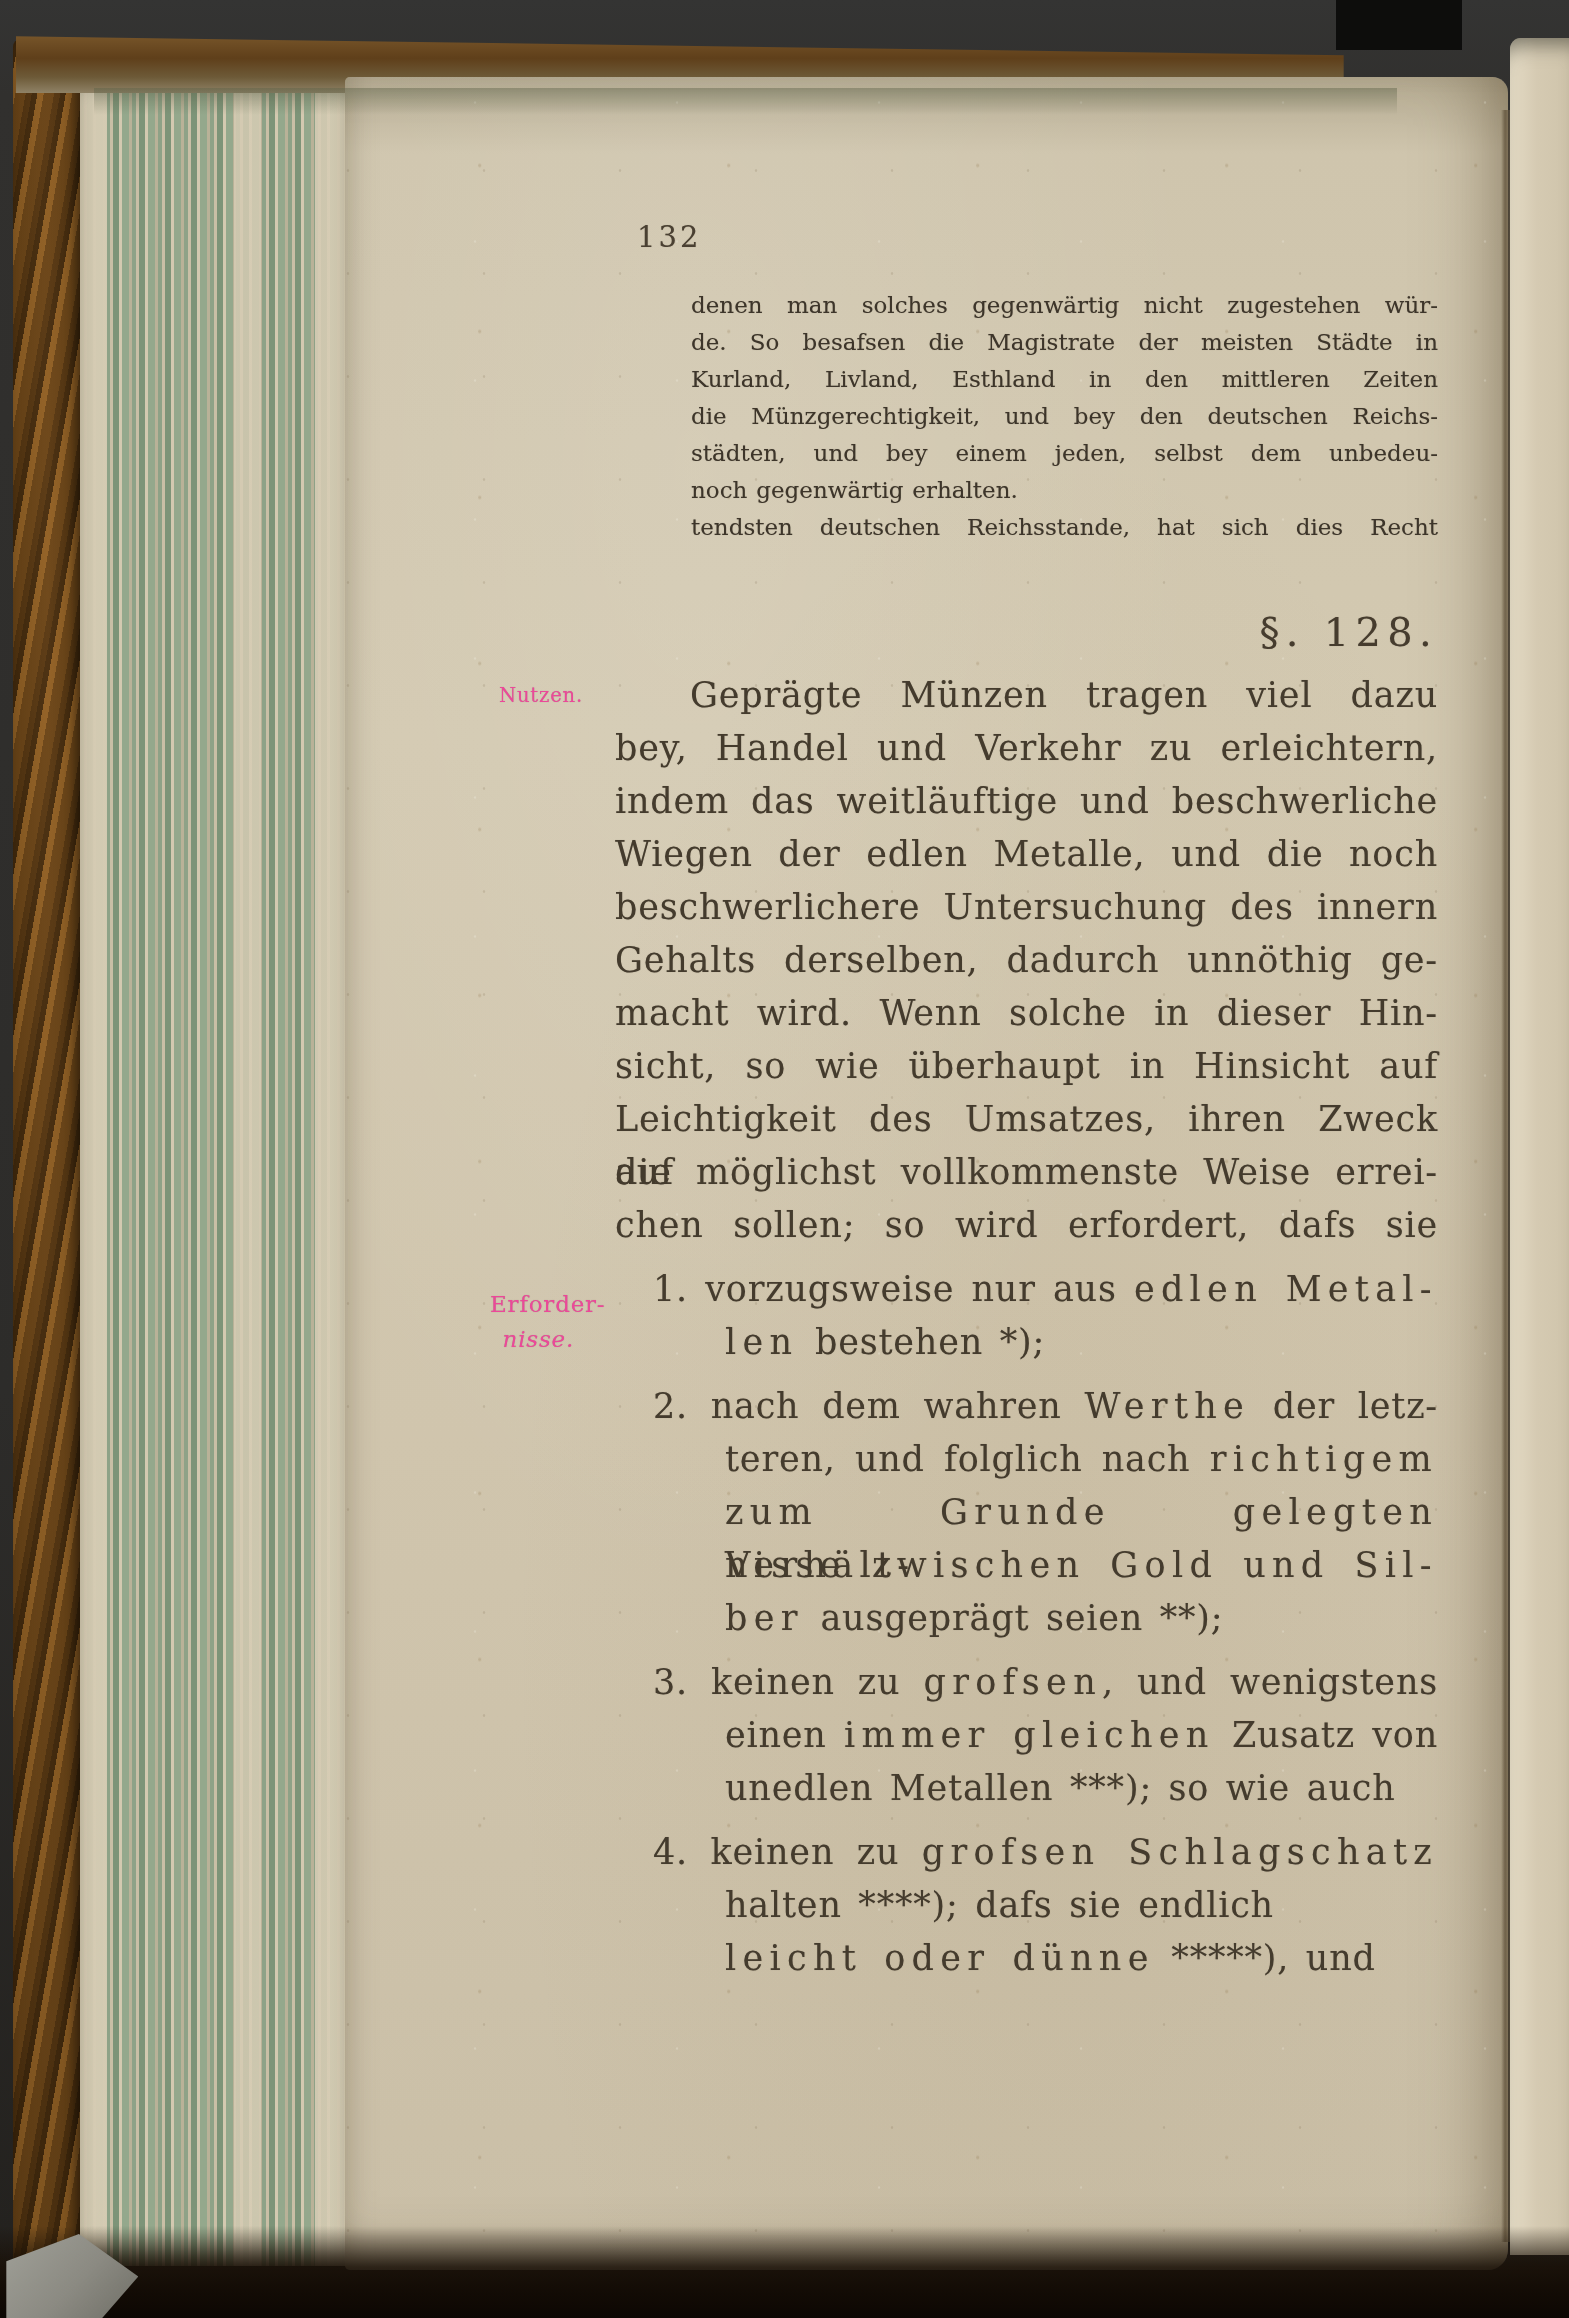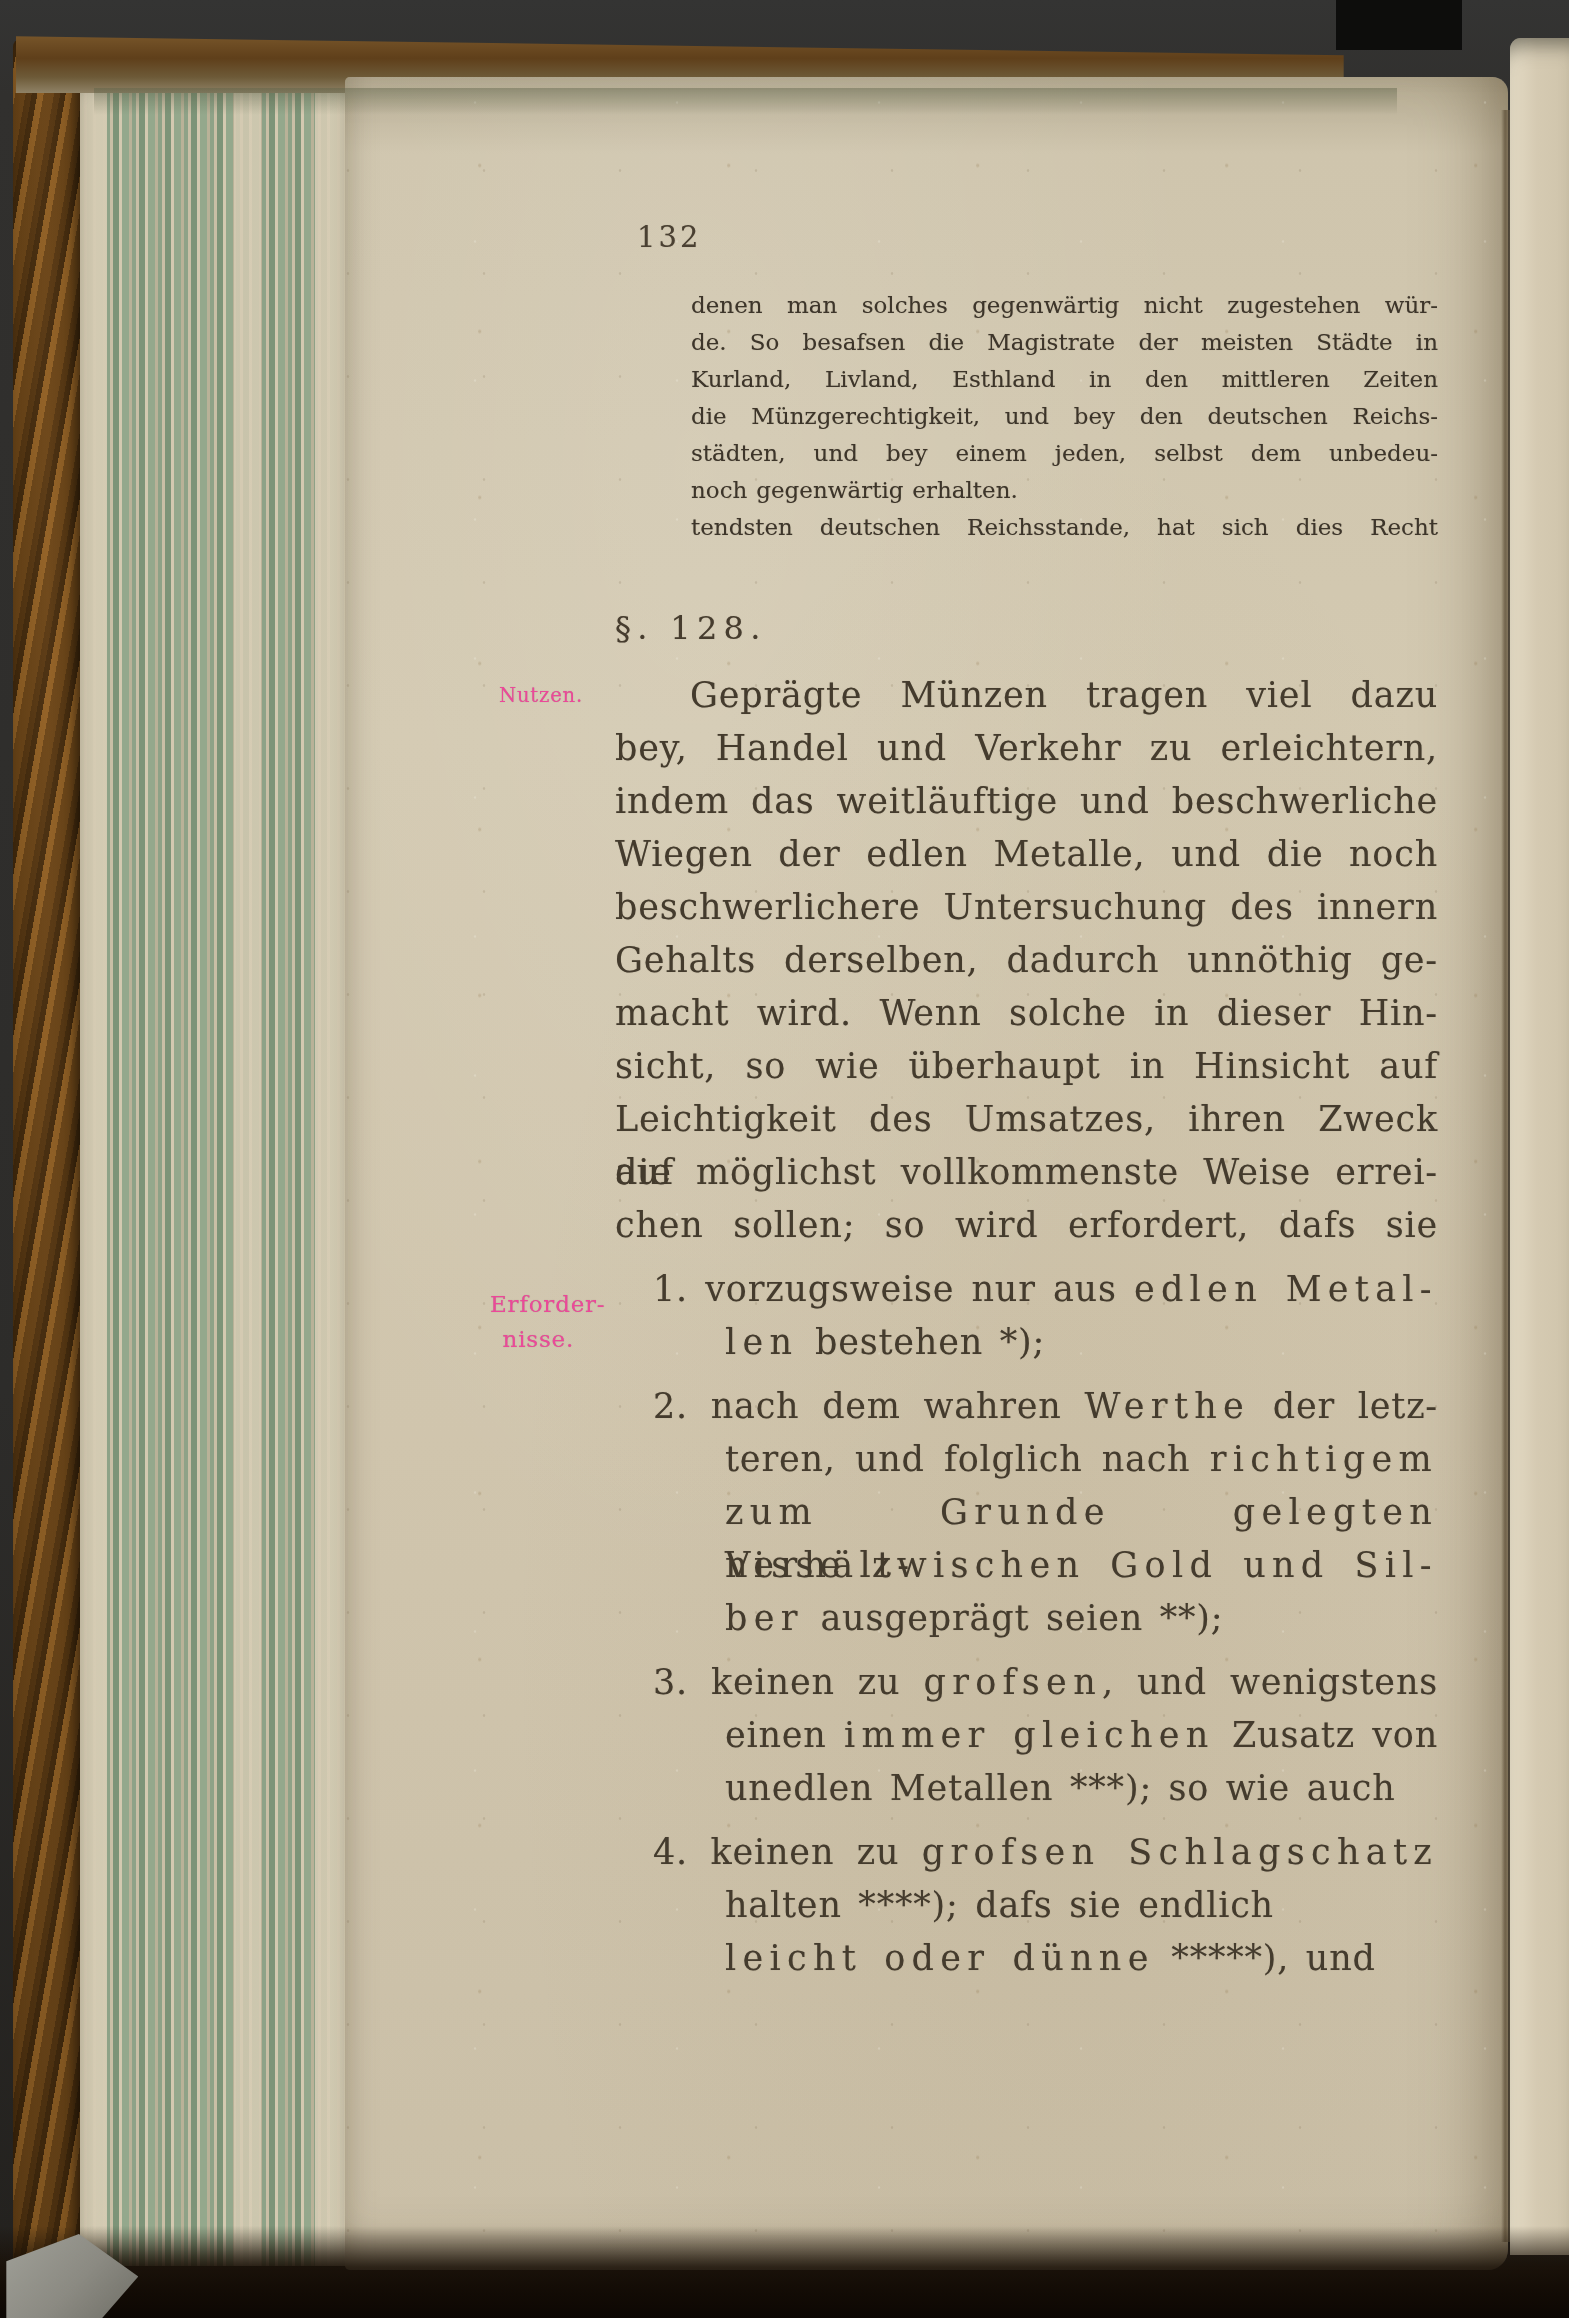--- a/index.html
+++ b/index.html
@@ -79,26 +79,26 @@
     background:linear-gradient(180deg, rgba(24,15,6,0) 0, rgba(24,15,6,.85) 41px, #120b05 68px, #0c0703 100%);}
   .gray-slip{position:absolute;left:6.3px;top:2234px;width:132px;height:85px;z-index:6;
     background:linear-gradient(135deg,#a0a098 0%,#8b8a82 55%,#6f6e66 100%);
     clip-path:polygon(0 32%, 55% 0, 100% 50%, 72% 100%, 0 100%);}
   
   .text-layer{position:absolute;inset:0;z-index:7;color:#443a2c;padding-left:45px;}
   .pagenum{position:absolute;left:637px;top:220px;font-size:29px;letter-spacing:3.1px;color:#4a4032;}
   .footnote{position:absolute;left:691px;top:287px;width:747px;font-size:23px;color:#3d352a;}
   .footnote .tline{height:37px;line-height:37px;text-align:justify;text-align-last:justify;word-spacing:1.6px;}
   .footnote .tline.end{text-align-last:left;}
-  .heading{position:absolute;left:615px;top:609px;width:823px;text-align:left;
-    font-size:32px;letter-spacing:6.3px;color:#463c2e;}
+  .heading{position:absolute;left:615px;top:609px;width:823px;text-align:right;
+    font-size:40px;letter-spacing:6.3px;color:#463c2e;}
   .margin-note{position:absolute;font-size:19.6px;color:#ec4899;letter-spacing:0.8px;}
   .mn1{left:499px;top:684px;}
   .mn2{left:490px;top:1287px;line-height:35px;font-size:23px;}
-  .mn2 .mn2-l2{padding-left:12.6px;}
+  .mn2 .mn2-l2{padding-left:12.6px;font-style:italic;}
   .bodytext{position:absolute;left:615px;top:669px;width:823px;font-size:35px;color:#443b2d;}
   .bodytext .tline{height:53px;line-height:53px;text-align:justify;text-align-last:justify;
     word-spacing:4.7px;letter-spacing:0.8px;white-space:normal;}
   .bodytext .tline.first{text-indent:75px;}
   .bodytext .tline.item{margin-left:38px;}
   .bodytext .tline.cont{margin-left:110px;}
   .bodytext .tline.end{text-align-last:left;}
   .bodytext .tline.gap{margin-top:11px;}
   .bodytext .g{letter-spacing:6.3px;}
   .text-layer, .text-layer *{text-shadow:0 0 0.8px rgba(68,59,46,.35);}

